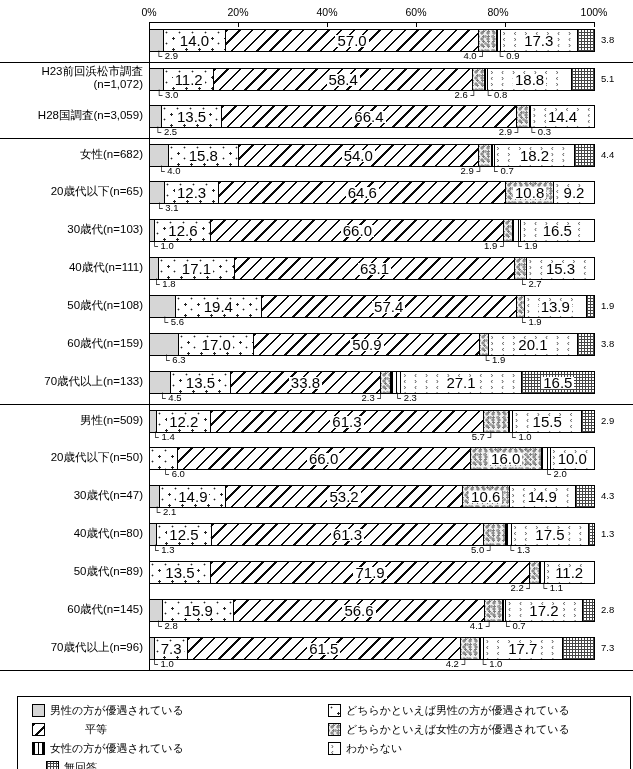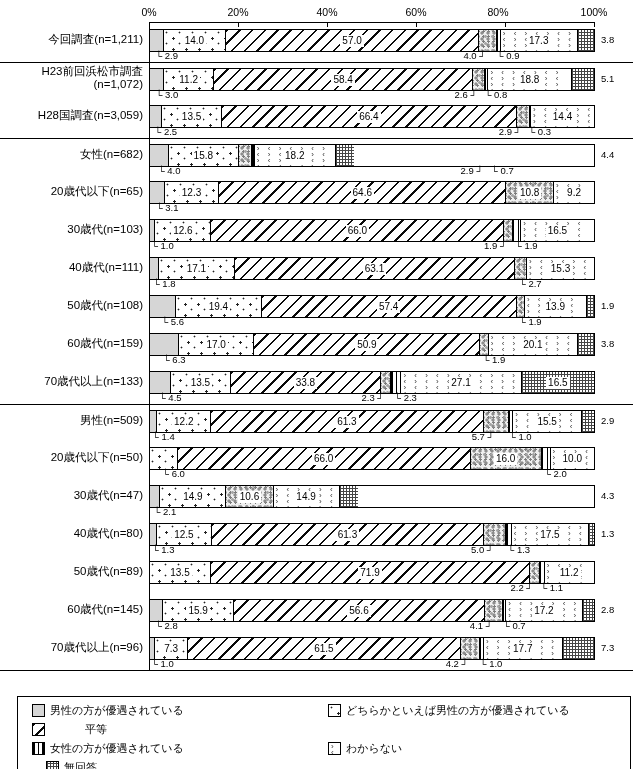--- a/index.html
+++ b/index.html
@@ -21,21 +21,21 @@
     position:absolute;left:0;top:2px;width:143px;height:26px;
     display:flex;align-items:center;justify-content:flex-end;
     text-align:right;font-size:11.5px;line-height:13px;white-space:pre-line;
   }
   .bar{
     position:absolute;left:149px;top:5px;width:444px;height:21px;
     border:1px solid #000;box-sizing:content-box;display:flex;z-index:2;background:#fff;
   }
   .seg{position:relative;box-sizing:border-box;height:100%;display:flex;align-items:center;justify-content:center;overflow:visible;}
   .seg + .seg{border-left:1px solid #000;}
-  .in-val{position:relative;z-index:3;background:#fff;padding:0 2px;font-size:10px;line-height:12px;white-space:nowrap;}
+  .in-val{position:relative;z-index:3;background:#fff;padding:0 2px;font-size:15px;line-height:12px;white-space:nowrap;}
   .callouts{position:absolute;left:149px;top:26px;width:444px;height:12px;font-size:9.5px;z-index:2;}
   .callout{position:absolute;top:0;white-space:nowrap;}
   .callout.flip{transform:translateX(-100%);}
   .out-val{position:absolute;left:601px;top:5px;height:21px;line-height:21px;font-size:9.5px;white-space:nowrap;}
   
   .p-male{background:#d6d6d6;}
   .p-rather_male{
     background-color:#fff;
     background-image:radial-gradient(circle,#222 1px,transparent 1.4px),radial-gradient(circle,#222 .8px,transparent 1.1px);
     background-size:13px 11px,13px 11px;background-position:3px 3px,9px 8px;
@@ -78,21 +78,20 @@
       <div class="tick-label" style="left: 416px;">60%</div>
       <div class="tick-mark" style="left: 416px;"></div>
       <div class="tick-label" style="left: 498px;">80%</div>
       <div class="tick-mark" style="left: 505px;"></div>
       <div class="tick-label" style="left: 594px;">100%</div>
       <div class="tick-mark" style="left: 594px;"></div>
     </div>
   <div id="vline"></div>
   <div id="rows">
       <div class="row">
-        <div class="row-label">今回調査(n=1,211)</div>
         <span class="out-val">3.8</span>
         <div class="bar">
           <div class="seg p-male" style="width: 2.9%;"></div>
           <div class="seg p-rather_male" style="width: 14%;">
             <span class="in-val">14.0</span>
           </div>
           <div class="seg p-equal" style="width: 57%;">
             <span class="in-val">57.0</span>
           </div>
           <div class="seg p-rather_female" style="width: 4%;"></div>
@@ -156,20 +155,23 @@
         </div>
       </div>
       <div class="row sep">
         <div class="row-label">女性(n=682)</div>
         <span class="out-val">4.4</span>
         <div class="bar">
           <div class="seg p-male" style="width: 4%;"></div>
           <div class="seg p-rather_male" style="width: 15.8%;">
             <span class="in-val">15.8</span>
           </div>
+          <div class="seg p-equal" style="width: 54%;">
+            <span class="in-val">54.0</span>
+          </div>
           <div class="seg p-rather_female" style="width: 2.9%;"></div>
           <div class="seg p-female" style="width: 0.7%;"></div>
           <div class="seg p-dont_know" style="width: 18.2%;">
             <span class="in-val">18.2</span>
           </div>
           <div class="seg p-no_answer" style="width: 4.4%;"></div>
         </div>
         <div class="callouts">
           <span class="callout" style="left: 2%;">└ 4.0</span>
           <span class="callout flip" style="left: 75.25%;">2.9 ┘</span>
@@ -352,20 +354,23 @@
           <span class="callout" style="left: 89%;">└ 2.0</span>
         </div>
       </div>
       <div class="row">
         <div class="row-label">30歳代(n=47)</div>
         <span class="out-val">4.3</span>
         <div class="bar">
           <div class="seg p-male" style="width: 2.1%;"></div>
           <div class="seg p-rather_male" style="width: 14.9%;">
             <span class="in-val">14.9</span>
+          </div>
+          <div class="seg p-equal" style="width: 53.2%;">
+            <span class="in-val">53.2</span>
           </div>
           <div class="seg p-rather_female" style="width: 10.6%;">
             <span class="in-val">10.6</span>
           </div>
           <div class="seg p-dont_know" style="width: 14.9%;">
             <span class="in-val">14.9</span>
           </div>
           <div class="seg p-no_answer" style="width: 4.3%;"></div>
         </div>
         <div class="callouts">
@@ -479,18 +484,22 @@
         <span class="legend-label">女性の方が優遇されている</span>
       </div>
       <div class="legend-item" style="left: 28px; top: 63px;">
         <span class="swatch p-no_answer"></span>
         <span class="legend-label">無回答</span>
       </div>
       <div class="legend-item" style="left: 310px; top: 6px;">
         <span class="swatch p-rather_male"></span>
         <span class="legend-label">どちらかといえば男性の方が優遇されている</span>
       </div>
+      <div class="legend-item" style="left: 310px; top: 25px;">
+        <span class="swatch p-rather_female"></span>
+        <span class="legend-label">どちらかといえば女性の方が優遇されている</span>
+      </div>
       <div class="legend-item" style="left: 310px; top: 44px;">
         <span class="swatch p-dont_know"></span>
         <span class="legend-label">わからない</span>
       </div>
     </div>
 </div>
 
 </body></html>

